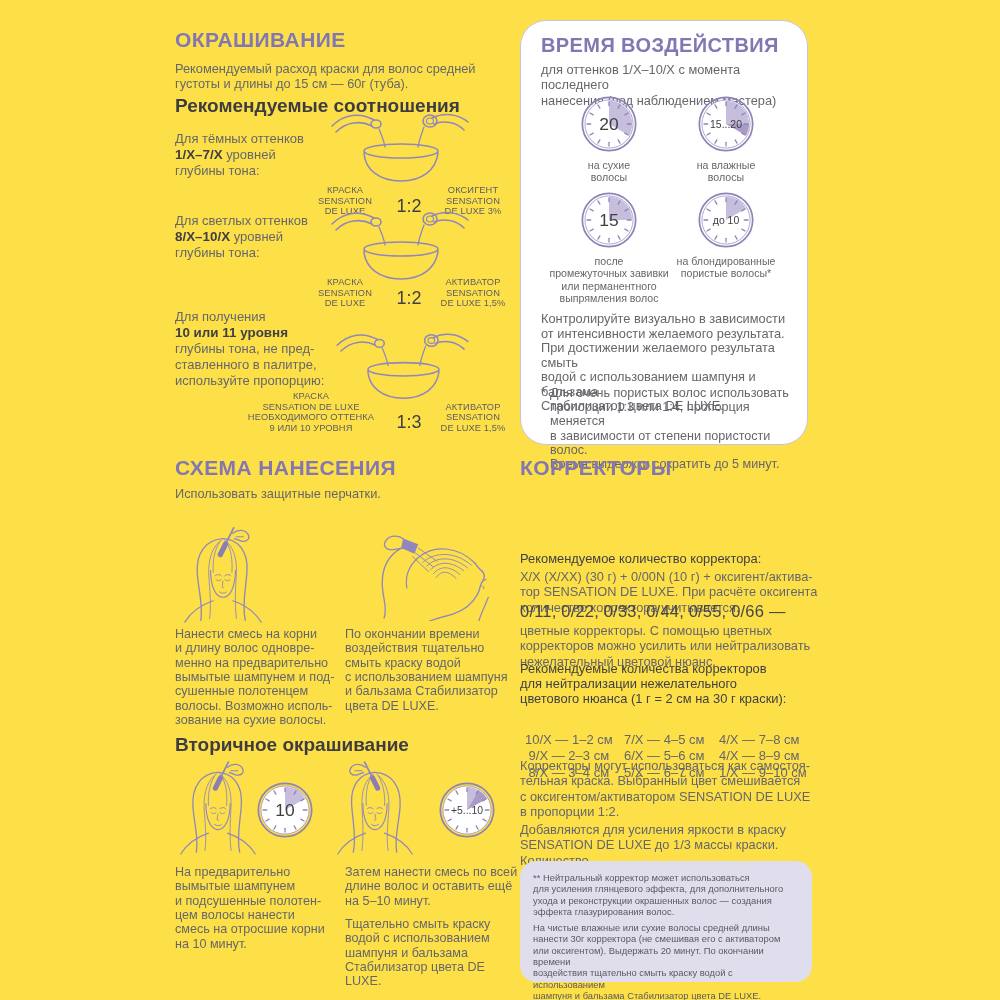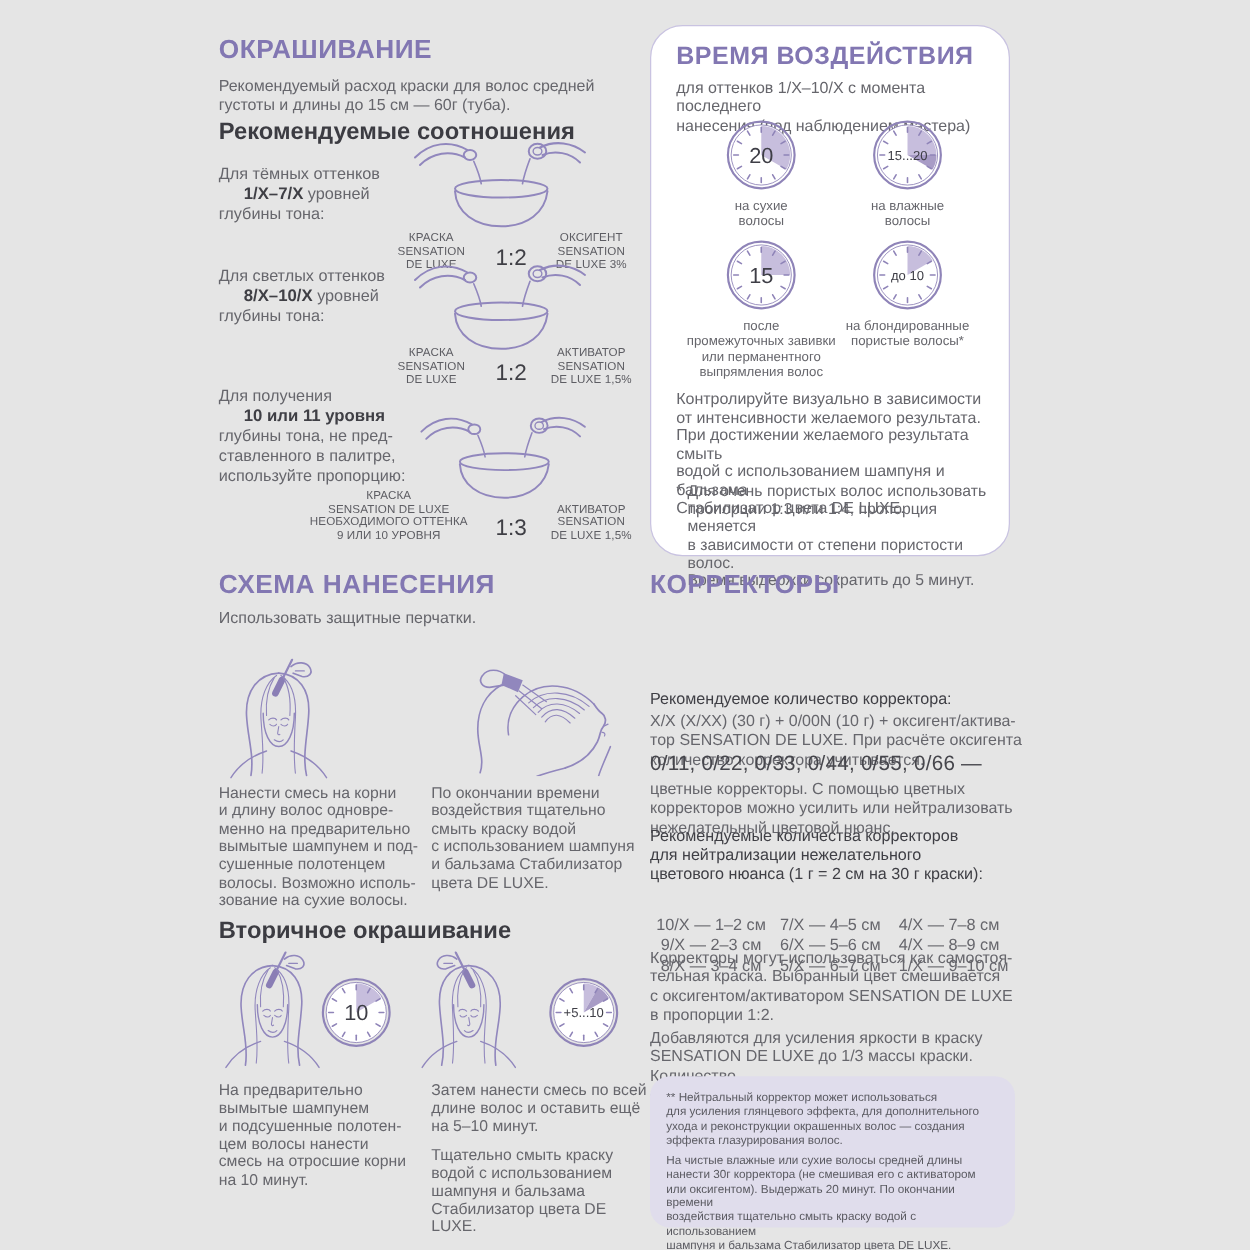--- a/index.html
+++ b/index.html
@@ -1,26 +1,26 @@
 <!DOCTYPE html>
 <html><head>
 <meta charset="utf-8">
 <style>
   html,body{margin:0;padding:0;background:#fff;}
-  .page{position:relative;width:1000px;height:1000px;background:#e5e5e5;overflow:hidden;
+  .page{position:relative;width:1000px;height:1000px;background:#fde047;overflow:hidden;
         font-family:"Liberation Sans",sans-serif;color:#66666c;}
   .abs{position:absolute;}
   .h1{font-size:21px;font-weight:bold;color:#8277b2;letter-spacing:.4px;white-space:nowrap;}
   .h2{font-size:19px;font-weight:bold;color:#3c3c42;white-space:nowrap;}
   .pre{white-space:pre-line;}
   .intro{font-size:12.8px;line-height:1.2;white-space:pre-line;}
   .body{font-size:12.6px;line-height:1.14;white-space:pre-line;}
   .rbody{font-size:12.8px;line-height:1.2;white-space:pre-line;}
   .rlabel{font-size:13px;line-height:1.22;color:#66666c;}
-  .rlabel b{color:#3f3f45;font-size:13.4px;margin-left:20px;}
+  .rlabel b{color:#3f3f45;font-size:13.4px;}
   .cap{font-size:9.3px;line-height:1.14;color:#5d5d63;text-align:center;white-space:pre-line;letter-spacing:.1px;}
   .ratio{font-size:18px;color:#3f3f45;text-align:center;font-weight:500;}
   .caprow{display:flex;align-items:flex-end;}
   .timebox{box-sizing:border-box;border:1.6px solid #c9c3e1;border-radius:26px;background:#fff;}
   .clock{width:58px;height:58px;}
   .clock svg{width:100%;height:100%;display:block;}
   .clockcap{font-size:10.6px;line-height:1.16;text-align:center;white-space:pre-line;color:#66666c;}
   .tbnote{font-size:12.8px;line-height:1.14;white-space:pre-line;}
   .fnote{display:flex;font-size:12.6px;line-height:1.13;}
   .fnote .mark{width:9px;flex:none;}

